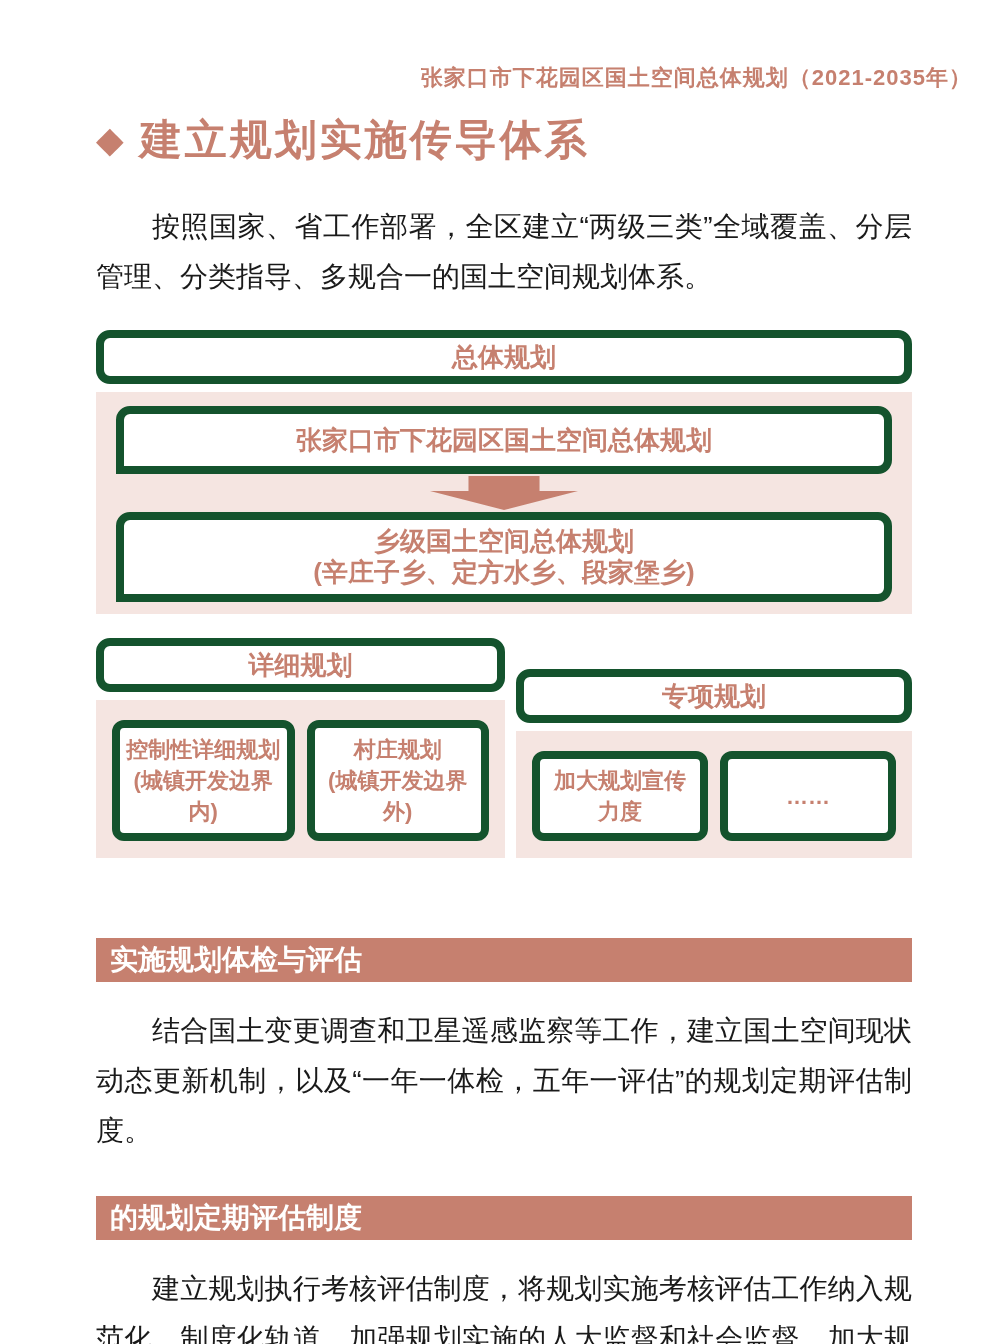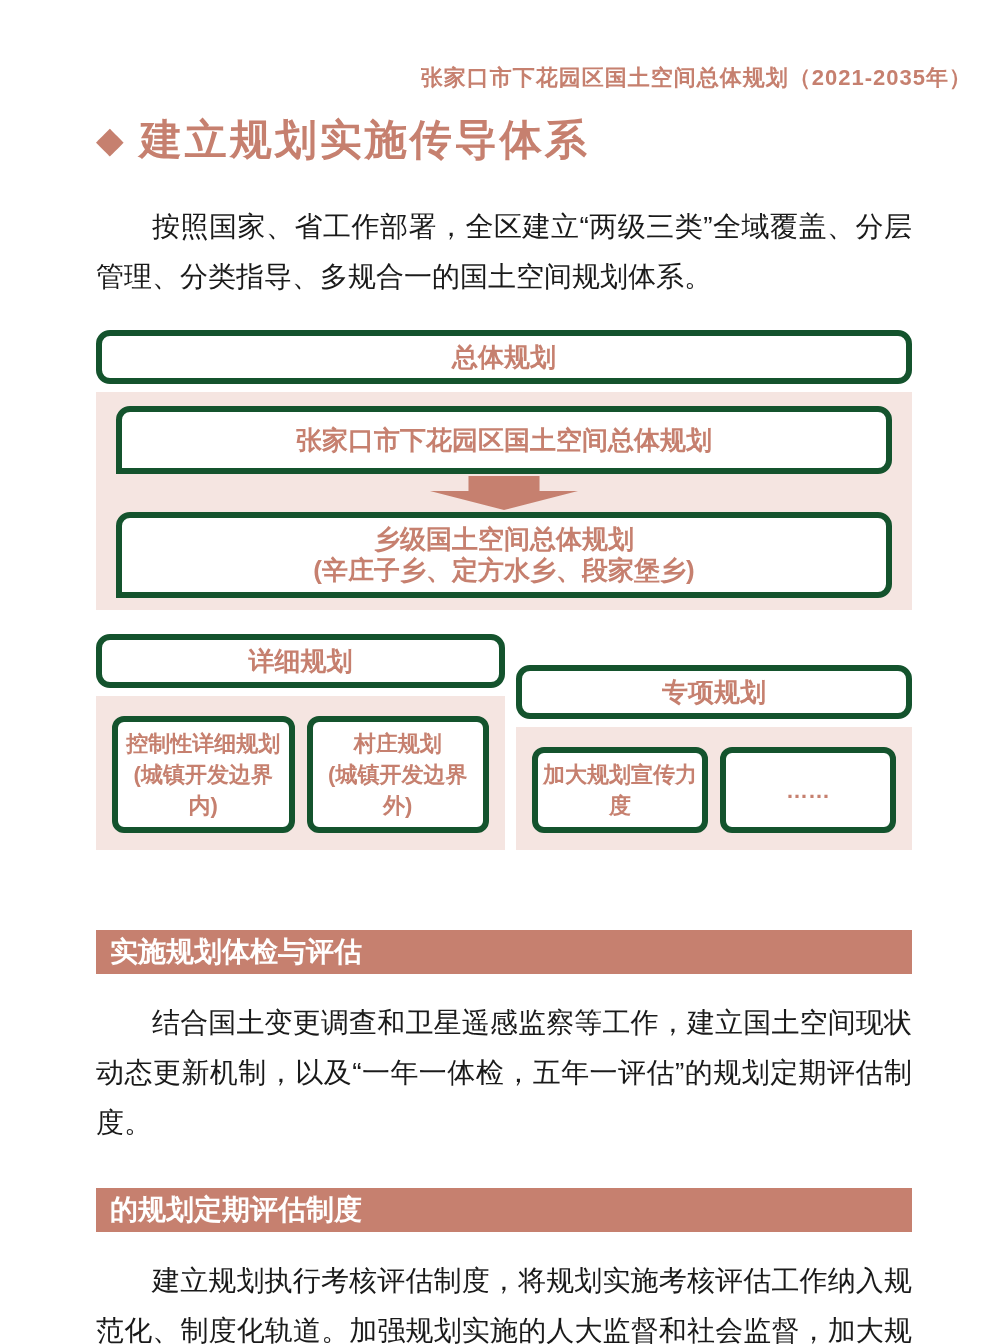--- a/index.html
+++ b/index.html
@@ -24,21 +24,21 @@
   .body-text {
     margin:0; margin-top:34px;
     font-size:28px; line-height:50px; color:#1a1a1a;
     text-align:justify; text-indent:2em;
   }
 
   
   .diagram { margin-top:28px; }
   .box {
     box-sizing:border-box;
-    border:6px solid #14532d; border-radius:14px;
+    border:8px solid #14532d; border-radius:14px;
     background:#ffffff;
     display:flex; flex-direction:column; align-items:center; justify-content:center;
     color:#c6806f; font-weight:bold; font-size:26px; text-align:center;
   }
   .top-box { height:54px; }
   .pink-panel { background:#f5e5e1; margin-top:8px; padding:14px 20px 12px; }
   .notch { border-radius:14px 14px 14px 0; }
   .lvl1 { height:68px; }
   .arrow-down {
     width:148px; height:34px; background:#c6806f;

